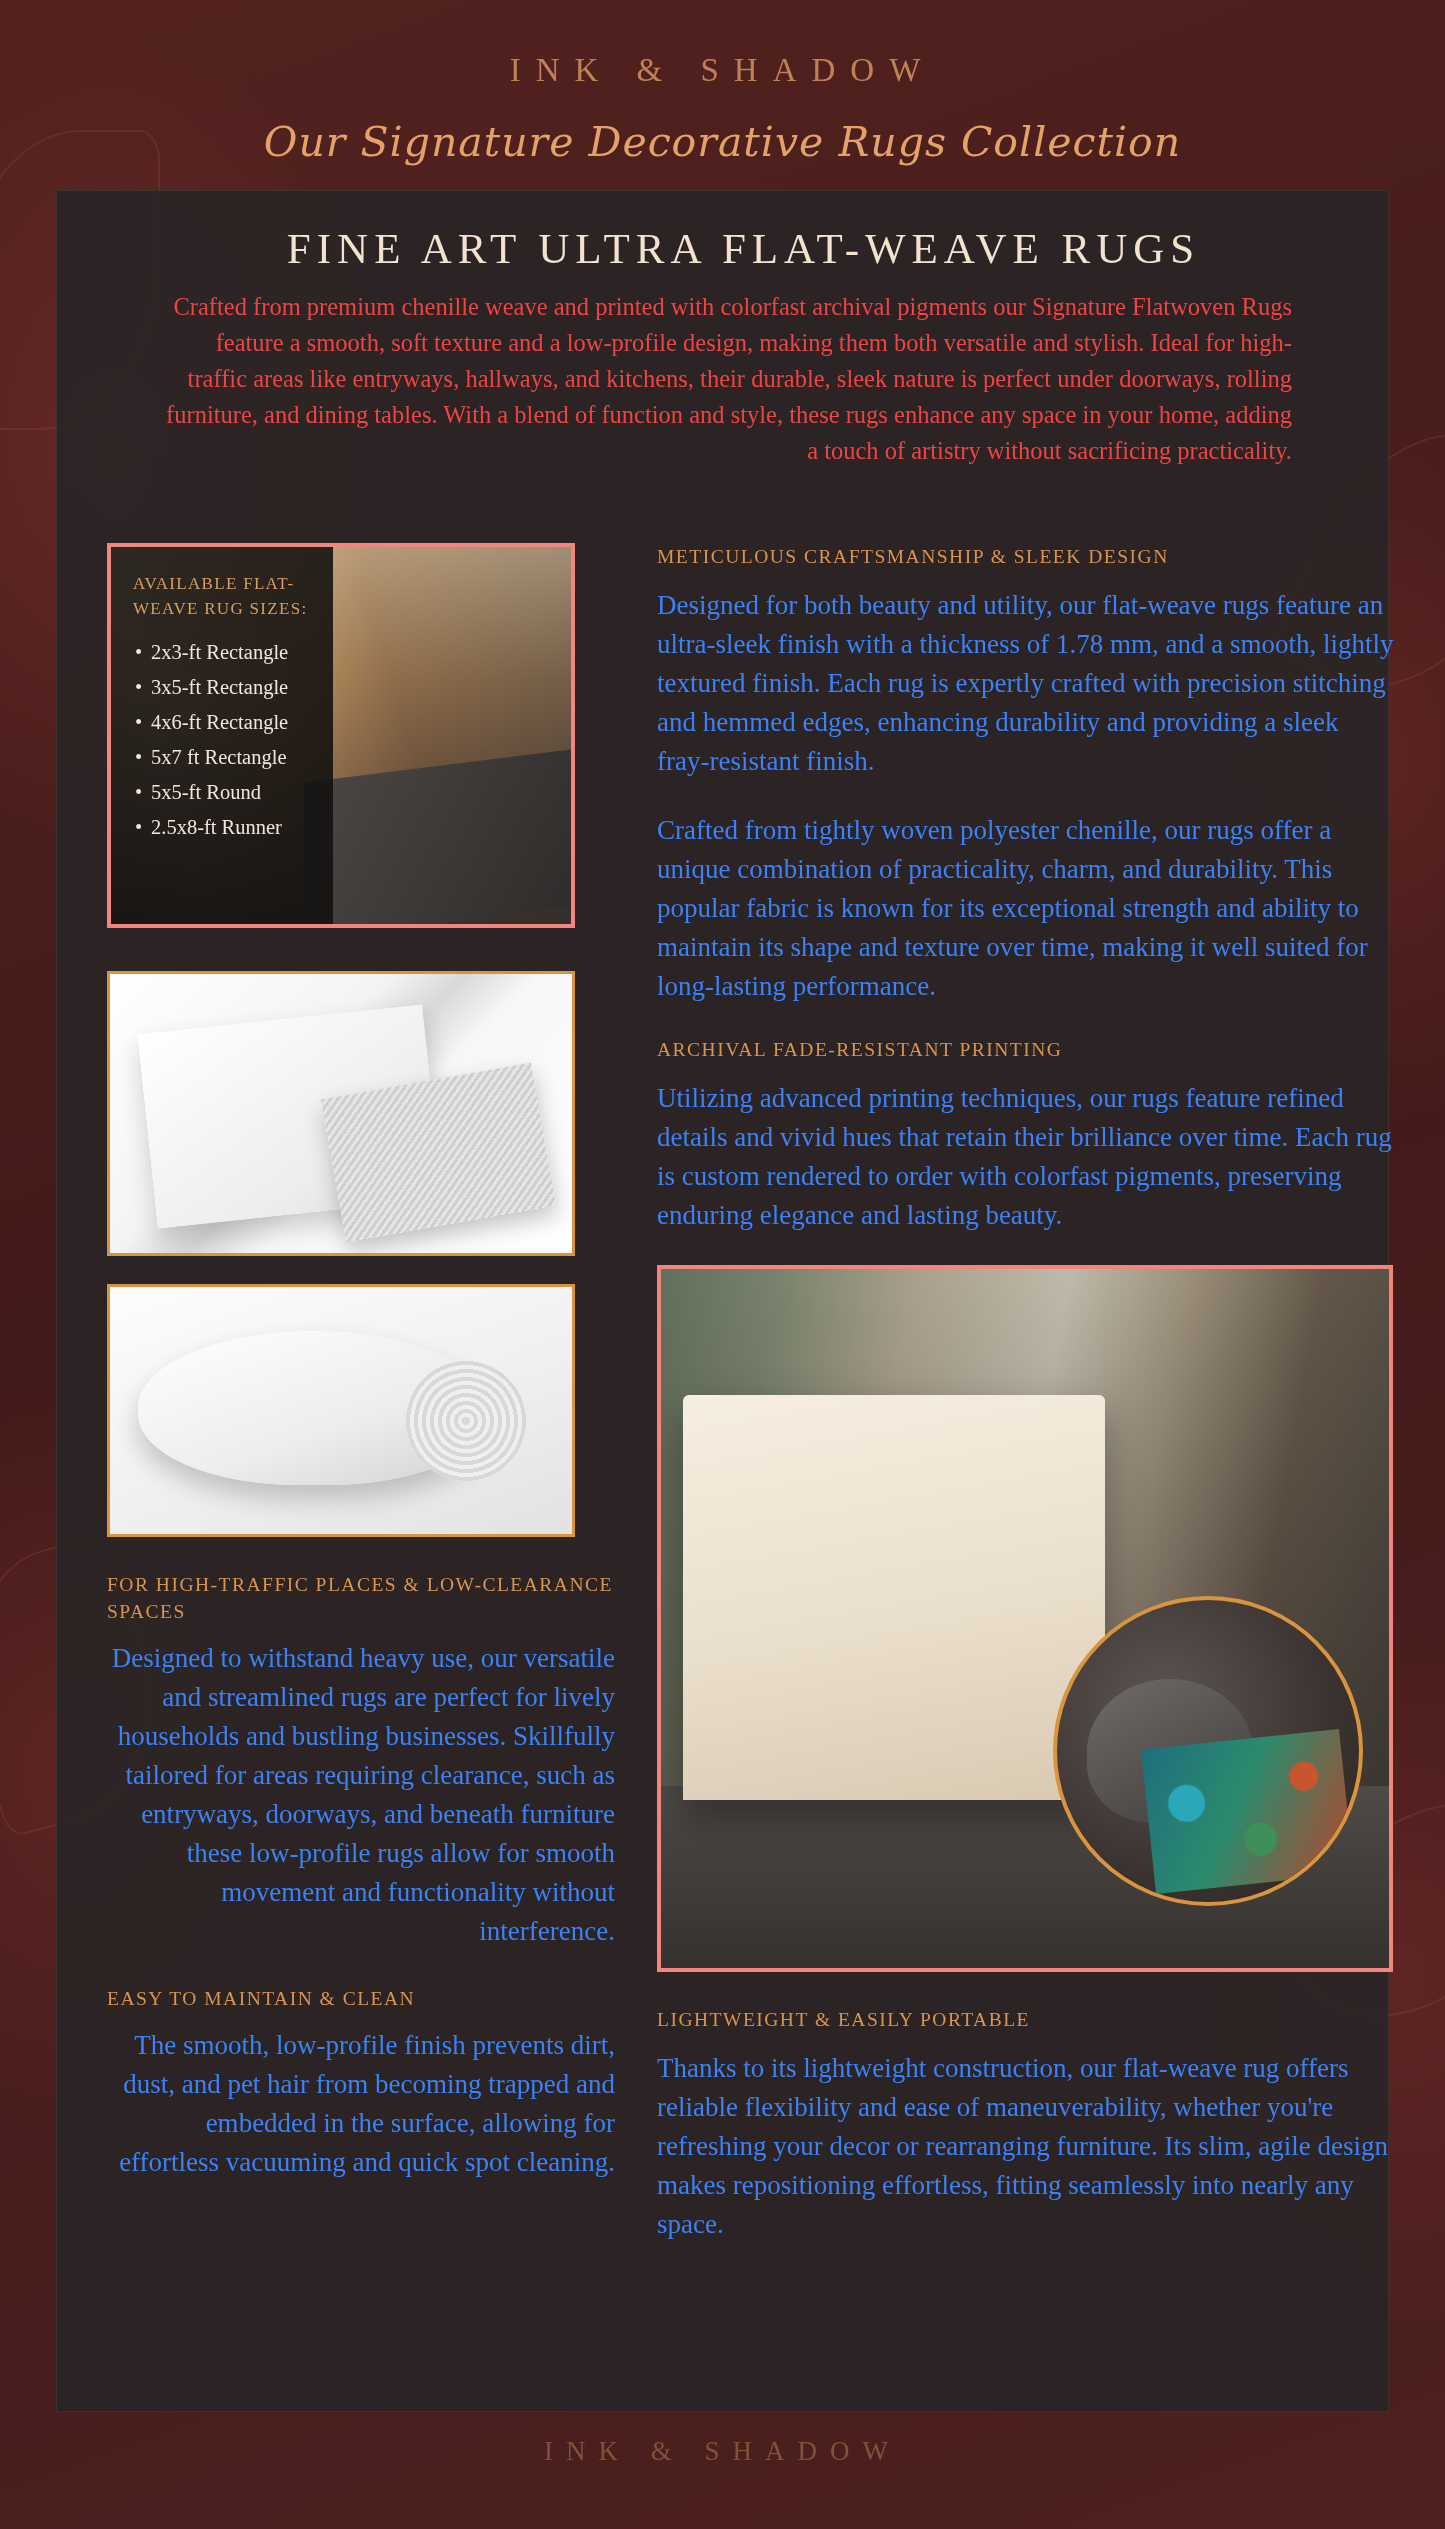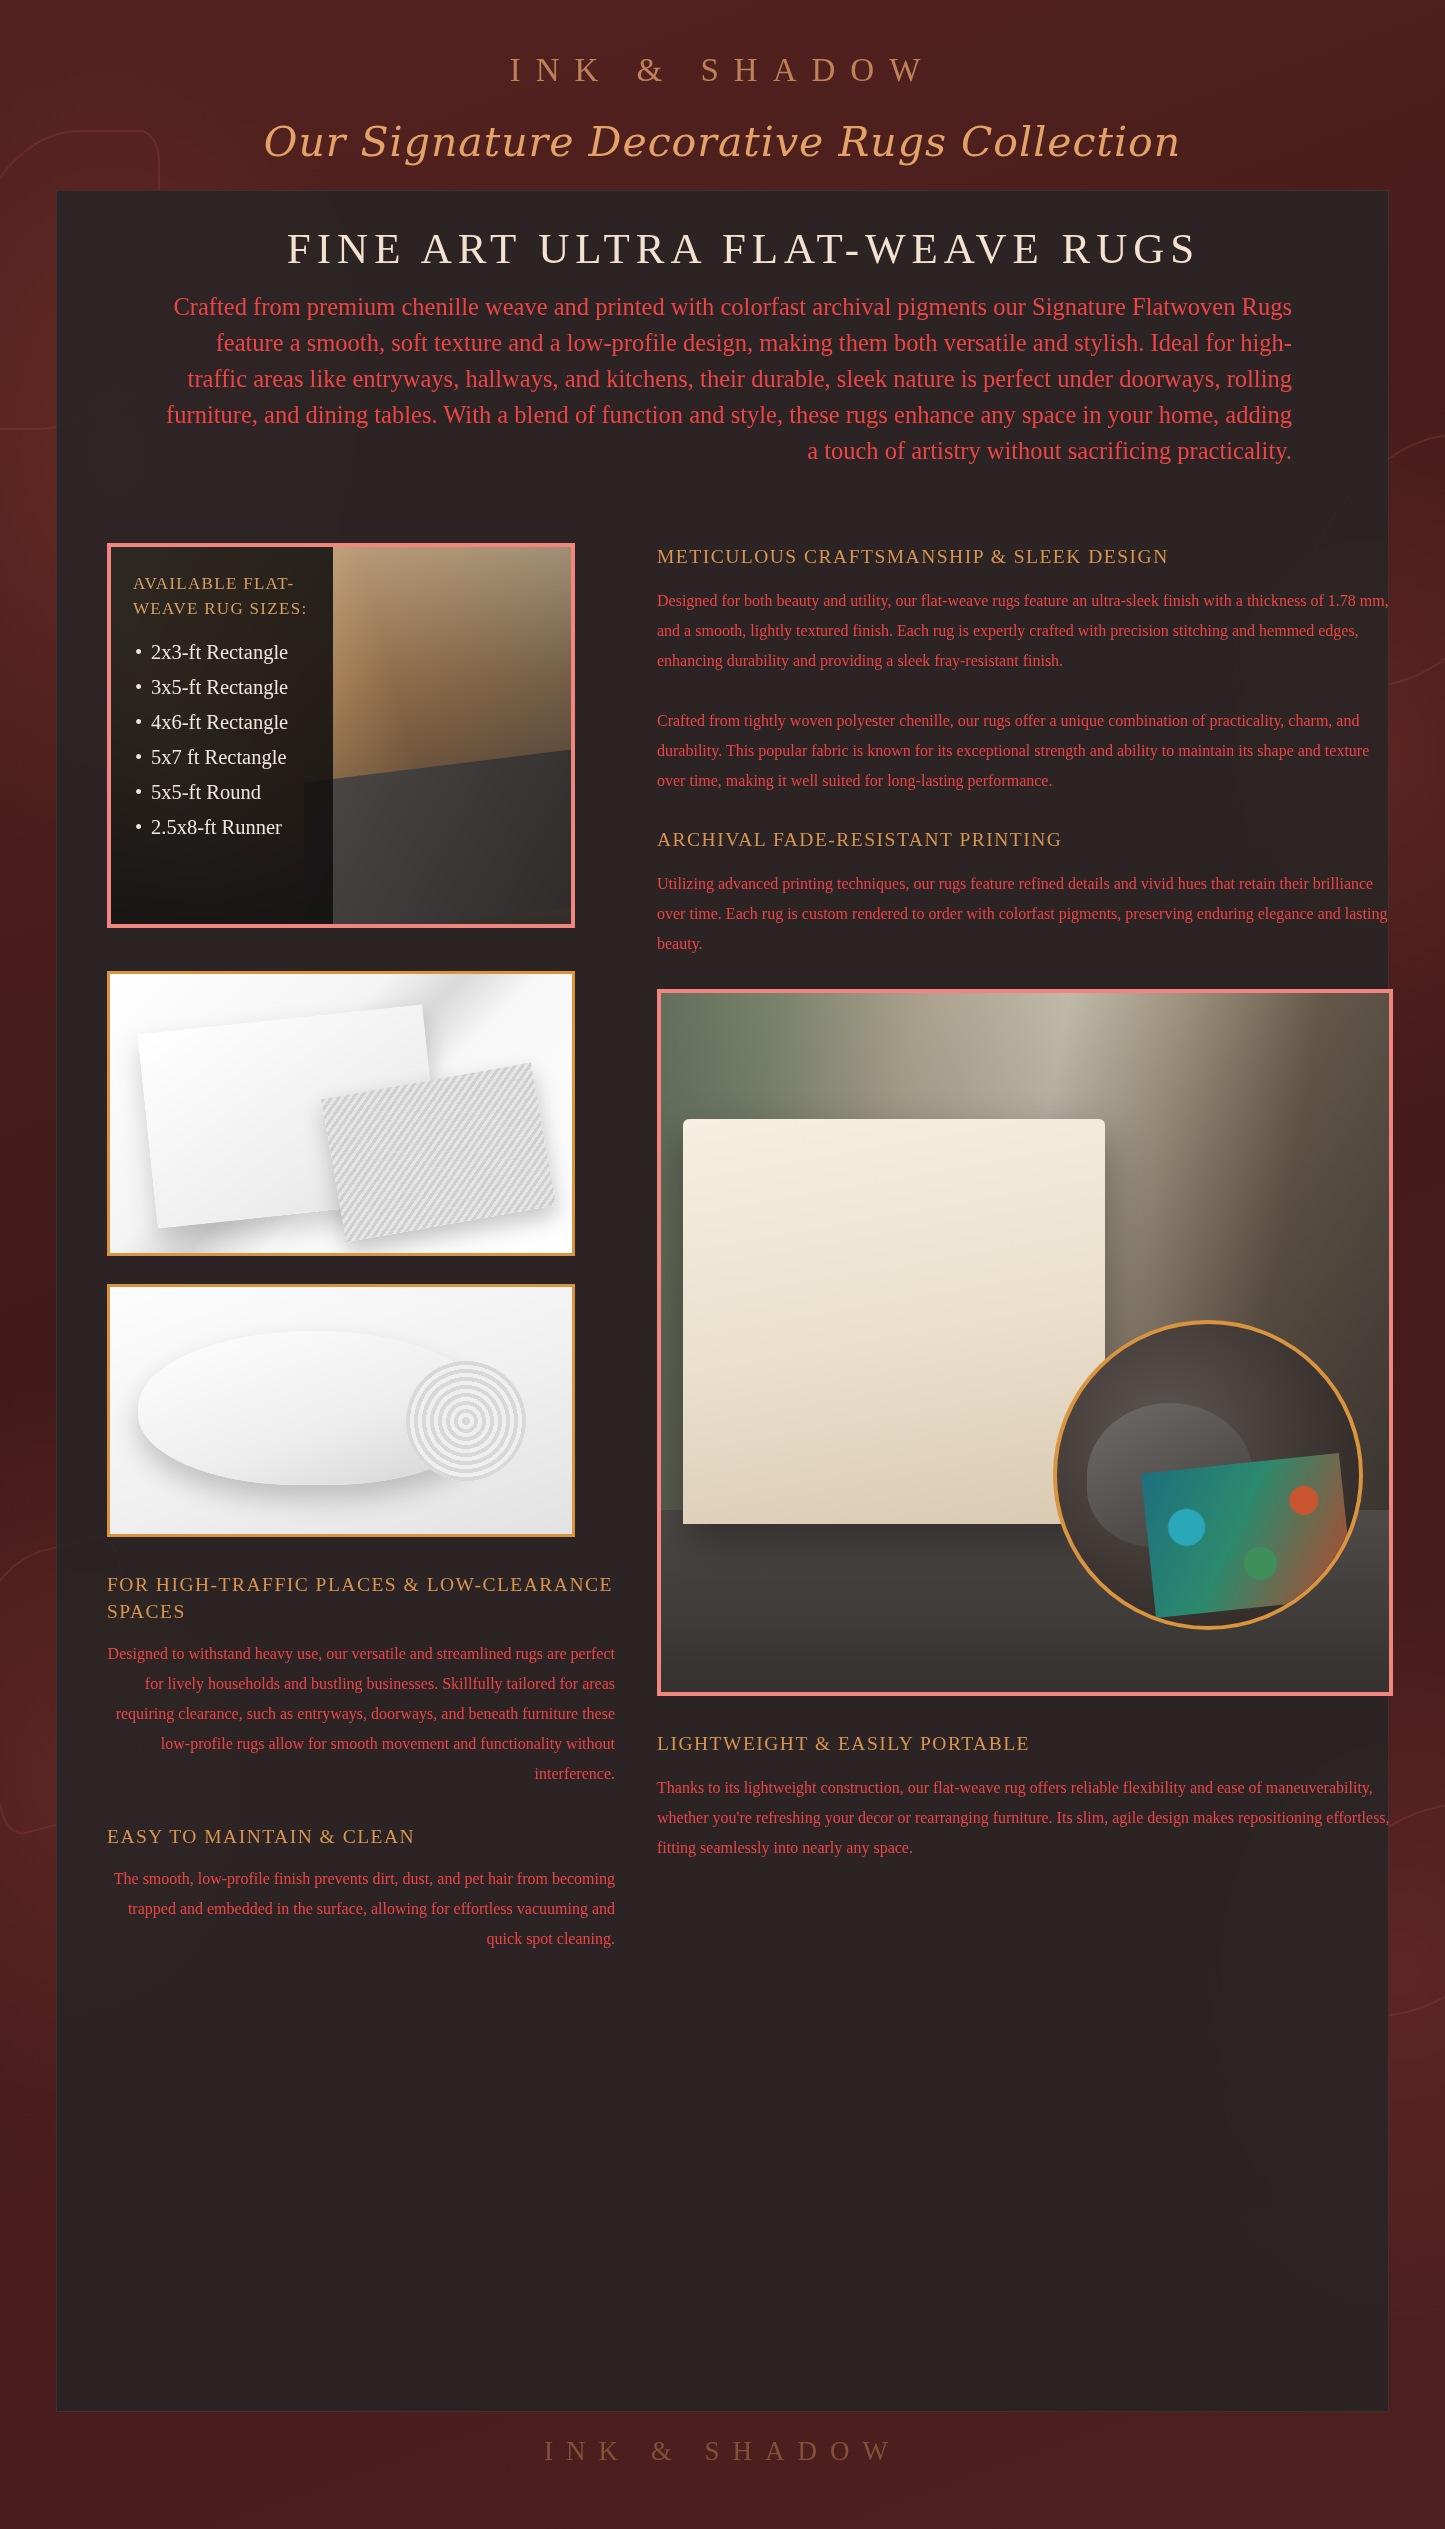--- a/index.html
+++ b/index.html
@@ -233,23 +233,23 @@
   
   .sec-head {
     font-size: 19.5px;
     letter-spacing: 1.5px;
     color: #d9954f;
     text-transform: uppercase;
     font-family: "Liberation Serif", serif;
     line-height: 27px;
   }
   .sec-body {
-    font-size: 16px;
-    line-height: 30px;
-    color: #ef4444;
+    font-size: 27px;
+    line-height: 39px;
+    color: #3b82f6;
   }
   .col-left .sec-head { margin-top: 34px; }
   .col-left .sec-body { margin-top: 14px; text-align: right; }
   .col-right .sec-head { margin-top: 0; }
   .col-right .sec-body { margin-top: 16px; margin-bottom: 30px; }
 
   
   .bedroom {
     position: relative;
     width: 736px;

